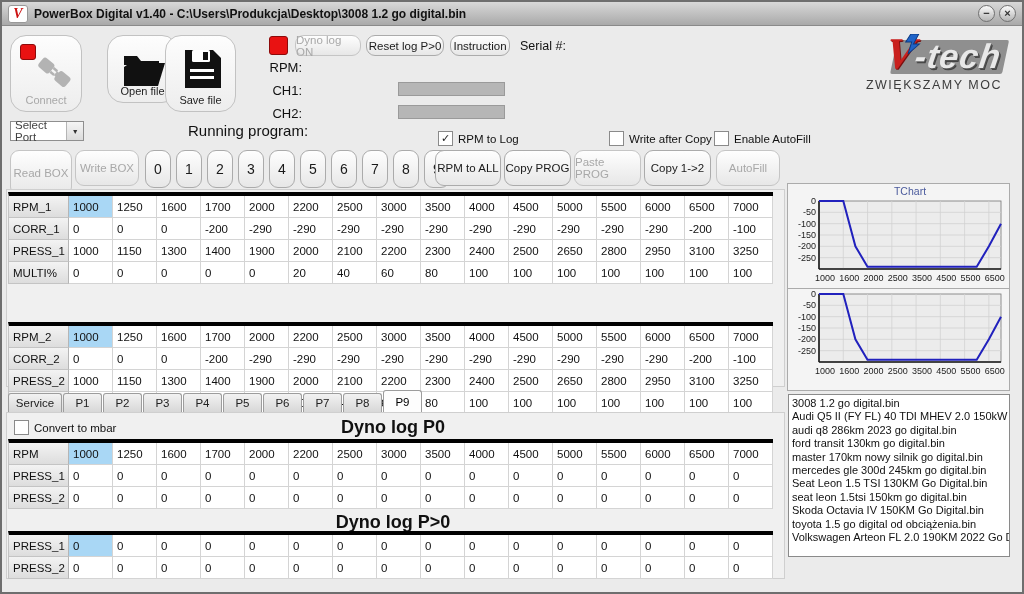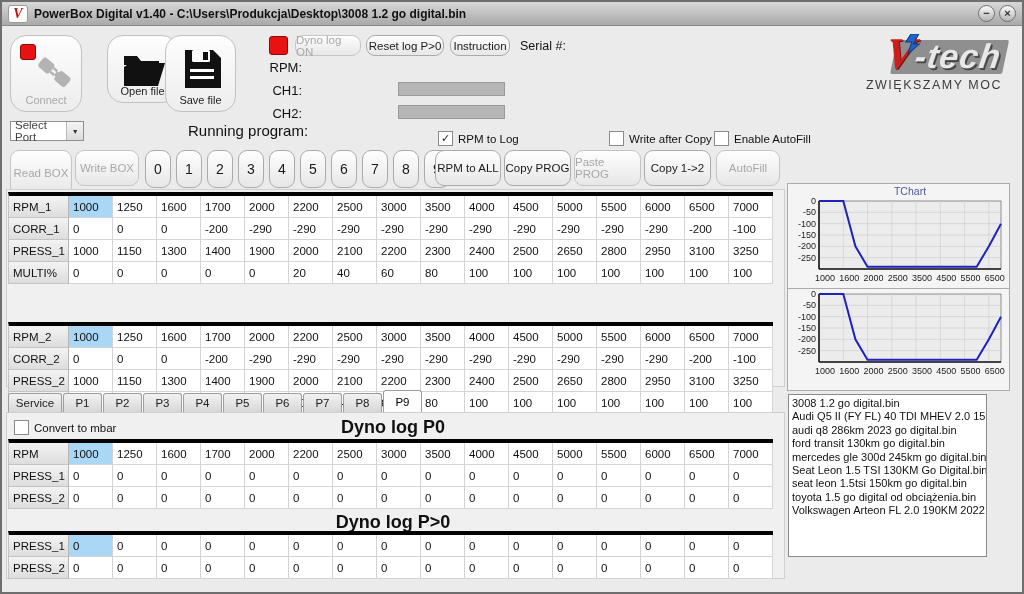--- a/index.html
+++ b/index.html
@@ -519,25 +519,27 @@
         <line x1="31" y1="50.33333333333333" x2="213" y2="50.33333333333333" stroke="#d2d2d2" stroke-width="0.8"></line>
         <text x="28" y="53.33333333333333" text-anchor="end" font-size="9" fill="#222">-200</text>
         <line x1="31" y1="61.66666666666667" x2="213" y2="61.66666666666667" stroke="#d2d2d2" stroke-width="0.8"></line>
         <text x="28" y="64.66666666666667" text-anchor="end" font-size="9" fill="#222">-250</text>
         <line x1="31" y1="5" x2="31" y2="73" stroke="#1a1a1a" stroke-width="1.6"></line>
         <line x1="31" y1="73" x2="213" y2="73" stroke="#1a1a1a" stroke-width="1.6"></line>
         <polyline points="31.0,5.0 43.1,5.0 55.3,5.0 67.4,50.3 79.5,70.7 91.7,70.7 103.8,70.7 115.9,70.7 128.1,70.7 140.2,70.7 152.3,70.7 164.5,70.7 176.6,70.7 188.7,70.7 200.9,50.3 213.0,27.7" fill="none" stroke="#2121bd" stroke-width="2"></polyline>
       </svg>
   </div>
 
-  <div class="abs filelist" style="left:786px;top:392px;width:199px;height:163px;" id="filelist">
+  <div class="abs filelist" style="left:786px;top:392px;width:222px;height:163px;" id="filelist">
       <div>3008 1.2 go digital.bin</div>
       <div>Audi Q5 II (FY FL) 40 TDI MHEV 2.0 150kW 204KM (</div>
       <div>audi q8 286km 2023 go digital.bin</div>
       <div>ford transit 130km go digital.bin</div>
+      <div>master 170km nowy silnik go digital.bin</div>
       <div>mercedes gle 300d 245km go digital.bin</div>
       <div>Seat Leon 1.5 TSI 130KM Go Digital.bin</div>
       <div>seat leon 1.5tsi 150km go digital.bin</div>
+      <div>Skoda Octavia IV 150KM Go Digital.bin</div>
       <div>toyota 1.5 go digital od obciążenia.bin</div>
       <div>Volkswagen Arteon FL 2.0 190KM 2022 Go Digital Au</div>
     </div>
 
 </div>
 
 </body></html>

